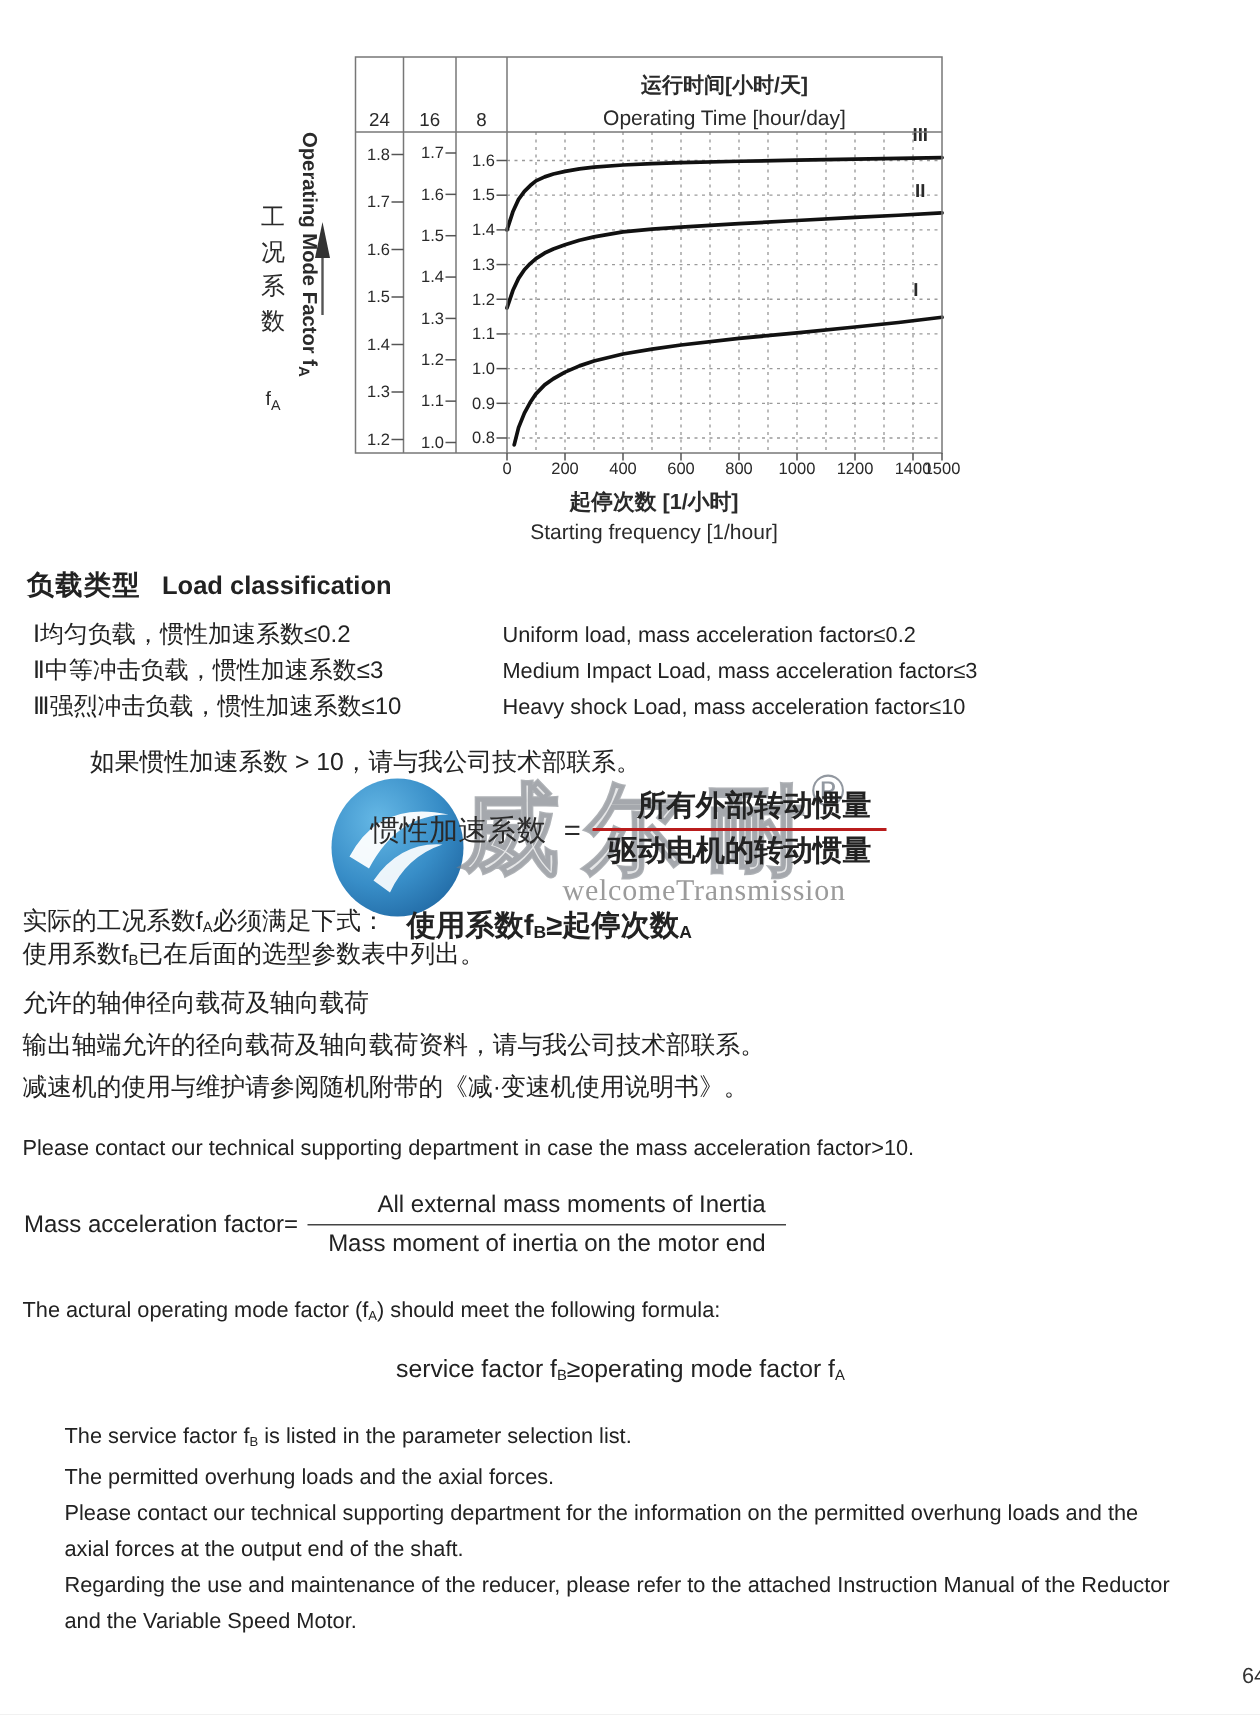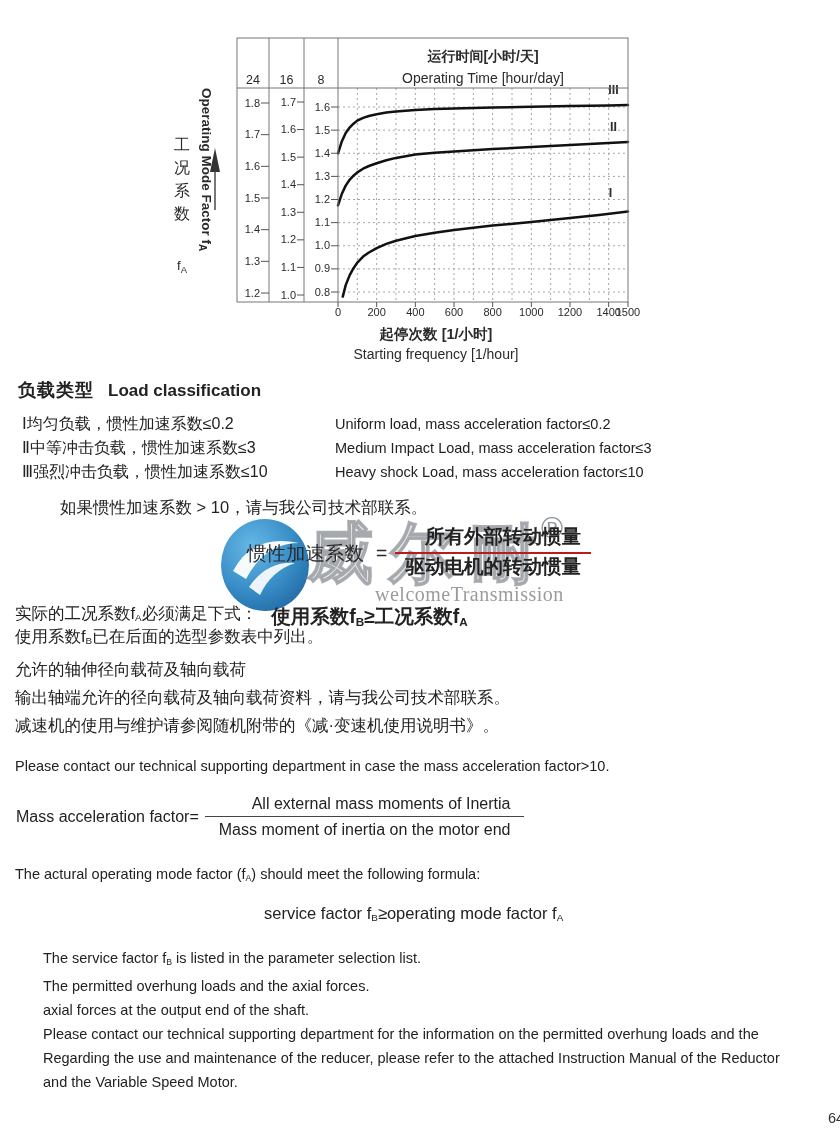--- a/index.html
+++ b/index.html
@@ -251,21 +251,21 @@
   <div class="abs formula-zh">
     <span class="lhs">惯性加速系数 =</span>
     <span class="frac">
       <div class="num">所有外部转动惯量</div>
       <div class="den">驱动电机的转动惯量</div>
     </span>
   </div>
 
   <div class="abs zh-actual">
     <span class="zh-text"><span>实际的工况系数f</span><span class="sub">A</span><span>必须满足下式：</span></span>
-    <span class="big"><span>使用系数f</span><span class="sub">B</span><span>≥工况系数f</span><span class="sub">A</span></span>
+    <span class="big"><span>使用系数f</span><span class="sub">B</span><span>≥起停次数</span><span class="sub">A</span></span>
   </div>
 
   <div class="abs zh-text zh-lines">
     <div><span>使用系数f</span><span class="sub">B</span><span>已在后面的选型参数表中列出。</span></div>
     <div>允许的轴伸径向载荷及轴向载荷</div>
     <div>输出轴端允许的径向载荷及轴向载荷资料，请与我公司技术部联系。</div>
     <div>减速机的使用与维护请参阅随机附带的《减·变速机使用说明书》。</div>
   </div>
 
   <div class="abs en-text en-contact">Please contact our technical supporting department in case the mass acceleration factor&gt;10.</div>
@@ -278,20 +278,20 @@
     </span>
   </div>
 
   <div class="abs en-text en-actual"><span>The actural operating mode factor (f</span><span class="sub">A</span><span>) should meet the following formula:</span></div>
 
   <div class="abs service-formula"><span>service factor f</span><span class="sub">B</span><span>≥operating mode factor f</span><span class="sub">A</span></div>
 
   <div class="abs en-text en-lines">
     <div><span>The service factor f</span><span class="sub">B</span><span> is listed in the parameter selection list.</span></div>
     <div>The permitted overhung loads and the axial forces.</div>
+    <div>Please contact our technical supporting department for the information on the permitted overhung loads and the</div>
     <div>axial forces at the output end of the shaft.</div>
-    <div>Please contact our technical supporting department for the information on the permitted overhung loads and the</div>
     <div>Regarding the use and maintenance of the reducer, please refer to the attached Instruction Manual of the Reductor</div>
     <div>and the Variable Speed Motor.</div>
   </div>
 
   <div class="abs page-num">64</div>
 </div>
 
 </body></html>

